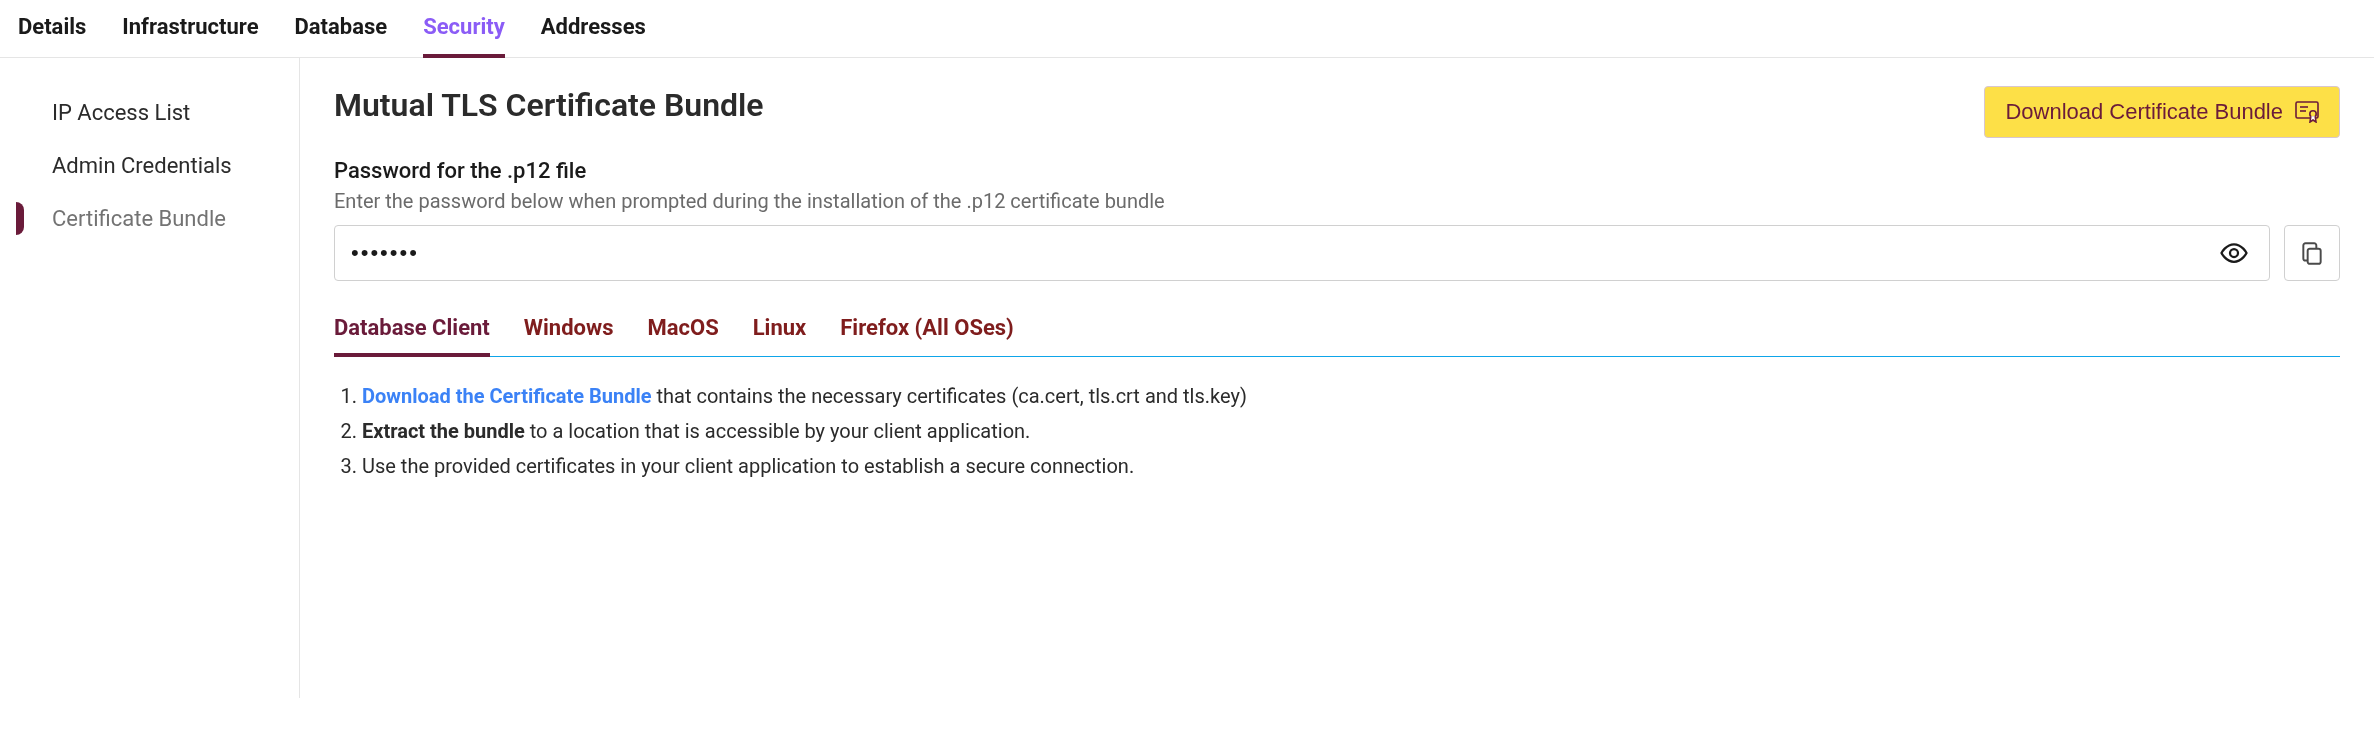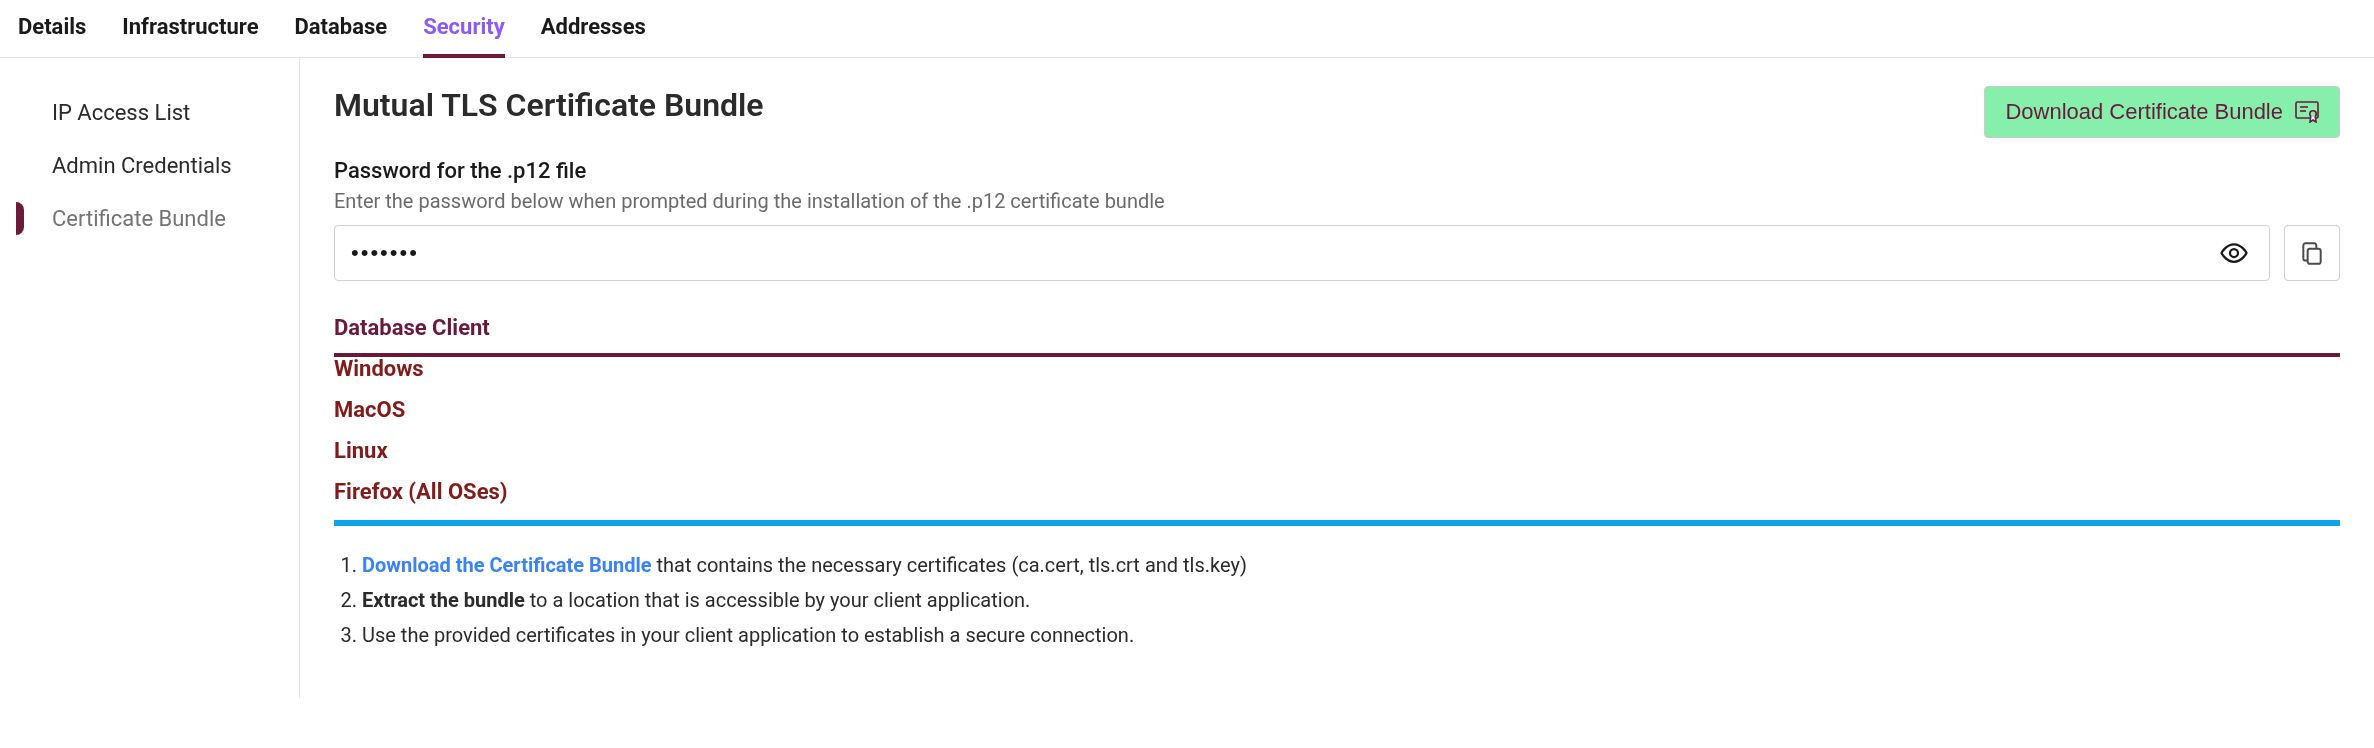--- a/index.html
+++ b/index.html
@@ -72,21 +72,21 @@
     align-items: flex-start;
     margin-bottom: 20px;
   }
   .page-title {
     font-size: 32px;
     font-weight: 600;
     color: #2b2b2b;
   }
   .download-btn {
     border: 1px solid #d8c6cf;
-    background: #86efac;
+    background: #fde047;
     color: #6a1b3a;
     font-size: 22px;
     padding: 12px 20px;
     border-radius: 4px;
     cursor: pointer;
     display: flex;
     align-items: center;
     gap: 12px;
   }
   .download-btn svg { flex-shrink: 0; }
@@ -138,23 +138,23 @@
     border: 1px solid #d0d0d0;
     border-radius: 4px;
     background: #fff;
     cursor: pointer;
     display: flex;
     align-items: center;
     justify-content: center;
   }
   .sub-tabs {
     display: flex;
-    border-bottom: 6px solid #0ea5e9;
+    gap: 34px;
+    border-bottom: 1px solid #0ea5e9;
     margin-bottom: 24px;
-    flex-direction: column;
   }
   .sub-tab {
     font-weight: 700;
     font-size: 22px;
     padding-bottom: 16px;
     cursor: pointer;
     color: #7f1d1d;
     position: relative;
   }
   .sub-tab.active {

